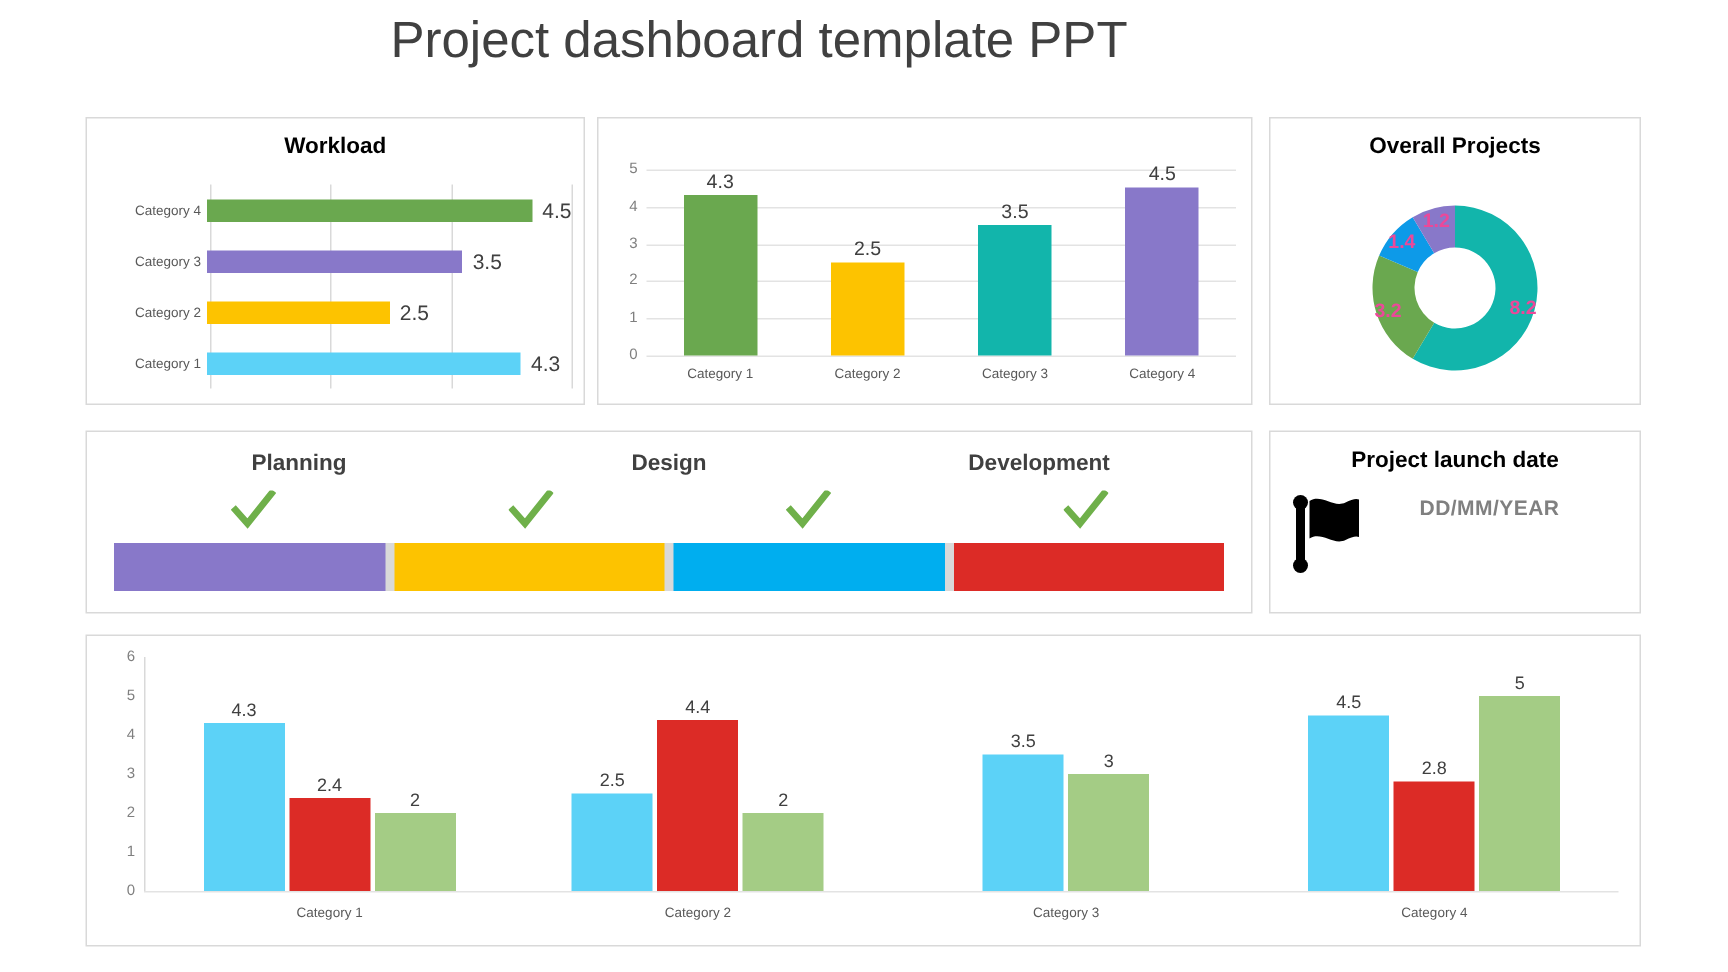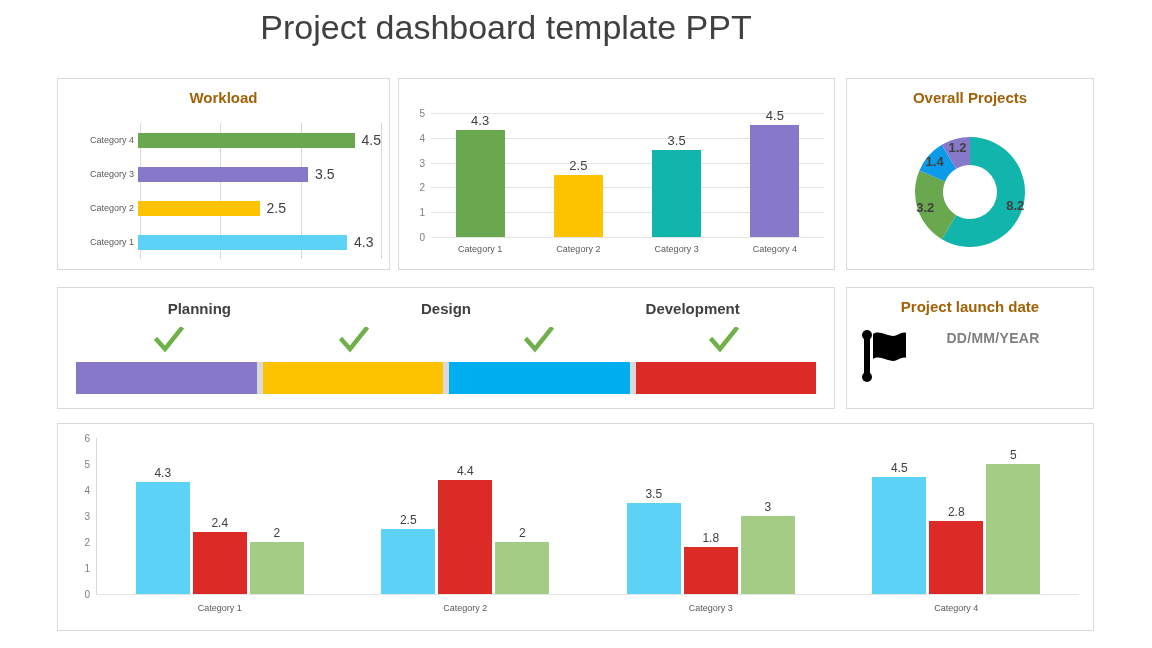--- a/index.html
+++ b/index.html
@@ -22,21 +22,21 @@
 
   
   .card{
     position:absolute;
     background:#ffffff;
     border:1px solid #d9d9d9;
     box-sizing:border-box;
   }
   .card-title{
     text-align:center;
-    font-size:15px;font-weight:bold;color:#a16207;
+    font-size:15px;font-weight:bold;color:#000000;
     margin-top:10px;
   }
 
   
   #card-workload{left:57px;top:78px;width:333px;height:192px;}
   #card-column{left:398px;top:78px;width:437px;height:192px;}
   #card-donut{left:846px;top:78px;width:248px;height:192px;}
   #card-phases{left:57px;top:287px;width:778px;height:122px;}
   #card-launch{left:846px;top:287px;width:248px;height:122px;}
   #card-grouped{left:57px;top:423px;width:1037px;height:208px;}
@@ -94,21 +94,21 @@
   }
 
   
   .donut-wrap{
     position:absolute;left:0;right:0;top:42px;bottom:6px;
     display:flex;align-items:center;justify-content:center;
   }
   .donut{position:relative;width:116px;height:116px;}
   .donut svg{display:block;}
   .donut-label{
-    position:absolute;font-size:13px;font-weight:bold;color:#404040;
+    position:absolute;font-size:13px;font-weight:bold;color:#ec4899;
     transform:translate(-50%,-50%);white-space:nowrap;
   }
 
   
   .phase-names{
     position:absolute;left:18px;right:18px;top:12px;height:22px;display:flex;
   }
   .phase-name{
     flex:1;text-align:center;font-size:15px;font-weight:bold;color:#404040;
   }
@@ -376,24 +376,20 @@
               <div class="grp-dlabel" style="bottom: calc(33.3333% + 2px);">2</div>
               <div class="grp-bar" style="height: 33.3333%; background: rgb(164, 204, 133);"></div>
             </div>
           </div>
           <div class="grp-group">
             <div class="grp-slot">
               <div class="grp-dlabel" style="bottom: calc(58.3333% + 2px);">3.5</div>
               <div class="grp-bar" style="height: 58.3333%; background: rgb(92, 210, 247);"></div>
             </div>
             <div class="grp-slot">
-              <div class="grp-dlabel" style="bottom: calc(30% + 2px);">1.8</div>
-              <div class="grp-bar" style="height: 30%; background: rgb(220, 43, 38);"></div>
-            </div>
-            <div class="grp-slot">
               <div class="grp-dlabel" style="bottom: calc(50% + 2px);">3</div>
               <div class="grp-bar" style="height: 50%; background: rgb(164, 204, 133);"></div>
             </div>
           </div>
           <div class="grp-group">
             <div class="grp-slot">
               <div class="grp-dlabel" style="bottom: calc(75% + 2px);">4.5</div>
               <div class="grp-bar" style="height: 75%; background: rgb(92, 210, 247);"></div>
             </div>
             <div class="grp-slot">

